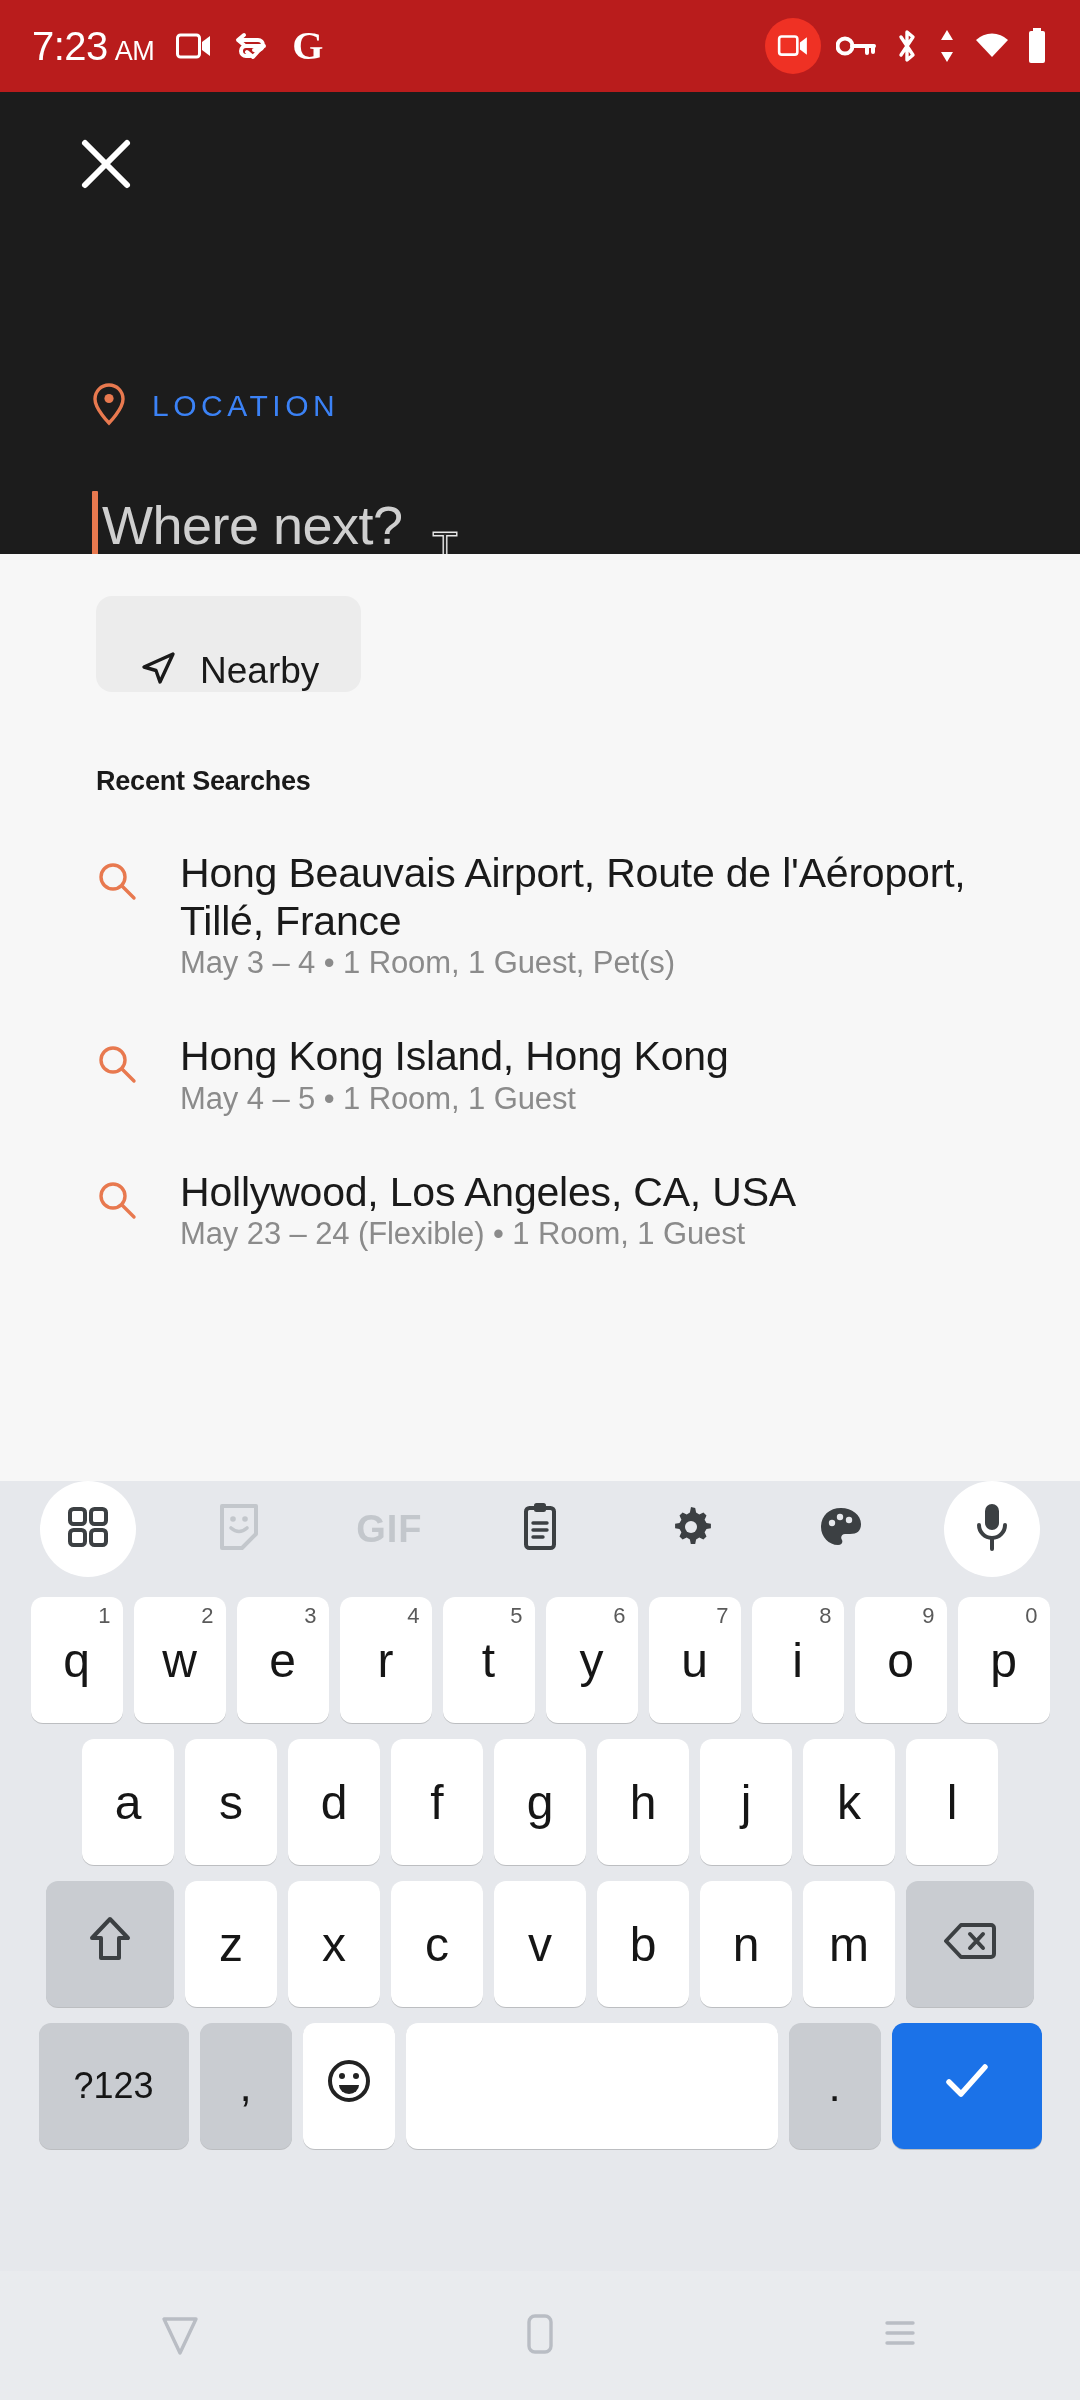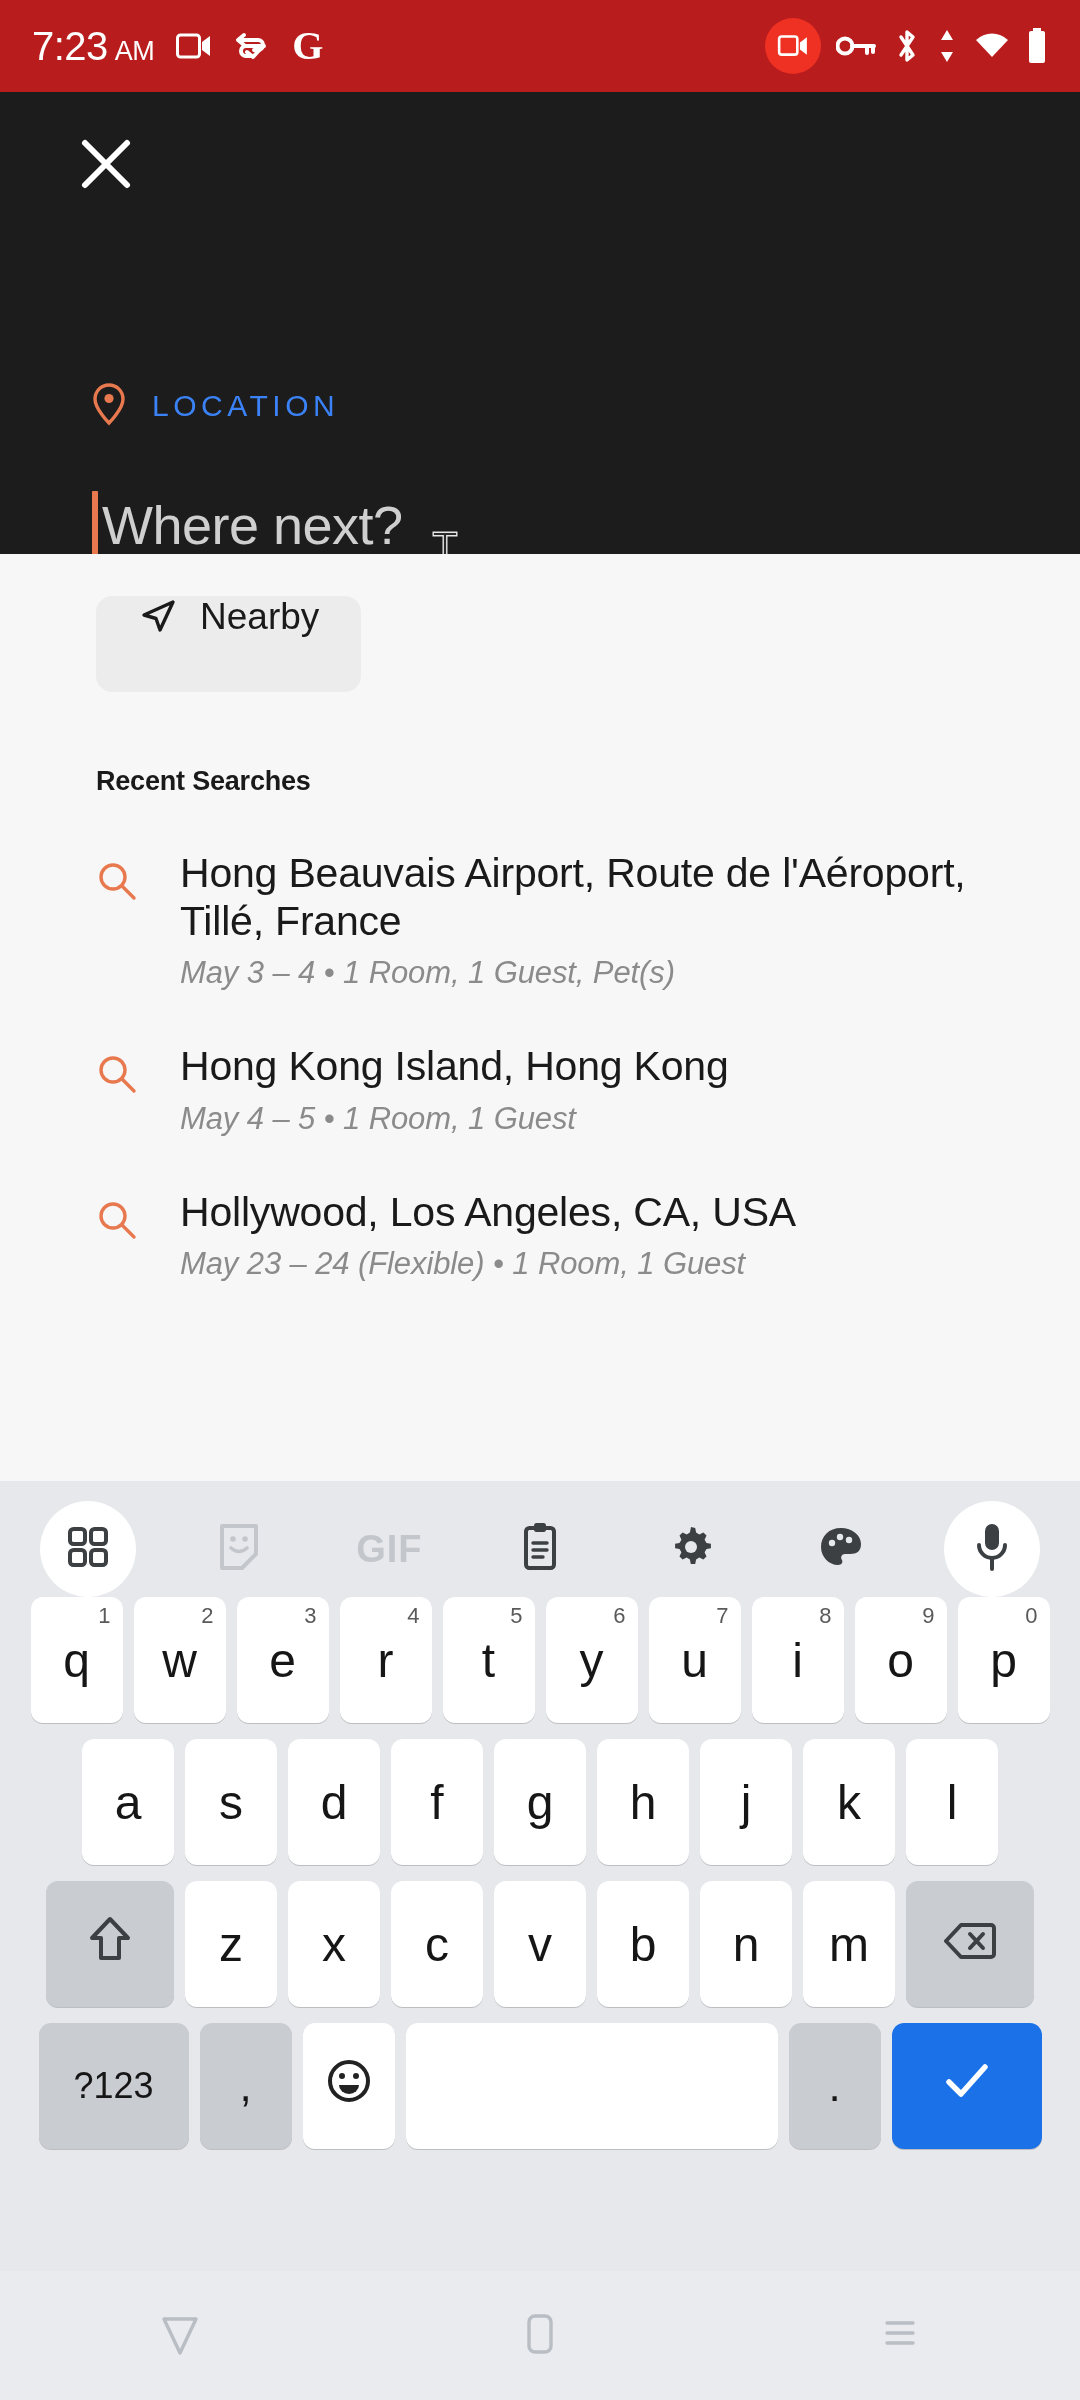--- a/index.html
+++ b/index.html
@@ -69,21 +69,21 @@
 
   
   .content {
     position: absolute; top: 554px; left: 0; width: 1080px; height: 927px;
     background: #f7f7f7;
   }
   .chip {
     position: absolute; top: 42px; left: 96px;
     height: 96px; min-width: 250px;
     background: #ececec; border-radius: 16px;
-    display: flex; align-items: flex-start; justify-content: center; gap: 22px;
+    display: flex; align-items: flex-end; justify-content: center; gap: 22px;
     padding: 0 42px; cursor: pointer;
   }
   .chip-label { font-size: 37px; color: #1a1a1a; }
 
   .section-title {
     position: absolute; top: 212px; left: 96px;
     font-size: 27px; font-weight: 700; color: #1a1a1a;
     letter-spacing: -0.2px;
   }
 
@@ -92,30 +92,30 @@
     position: relative; display: flex; align-items: flex-start;
     padding: 0 96px 0 96px; margin-bottom: 52px; cursor: pointer;
   }
   .ri-icon { width: 76px; flex: 0 0 76px; padding-top: 10px; }
   .ri-text { flex: 1; padding-left: 8px; }
   .ri-title {
     font-size: 41px; color: #1a1a1a; line-height: 1.16;
     letter-spacing: -0.2px;
   }
   .ri-sub {
-    font-size: 31px; color: #8b8b8b; margin-top: 10px; letter-spacing: -0.1px; font-style: italic;
+    font-size: 31px; color: #8b8b8b; letter-spacing: -0.1px;
   }
 
   
   .keyboard {
     position: absolute; top: 1481px; left: 0; width: 1080px; height: 790px;
     background: #e6e8ec;
   }
   .kb-toolbar {
-    height: 116px; display: flex; align-items: flex-end;
+    height: 116px; display: flex; align-items: flex-start;
     justify-content: space-between; padding: 0 40px;
   }
   .kb-tool {
     width: 96px; height: 96px; border-radius: 50%;
     display: flex; align-items: center; justify-content: center;
     cursor: pointer;
   }
   .kb-tool.filled { background: #ffffff; }
   .kb-rows { padding: 0 6px; }
   .kb-row {

